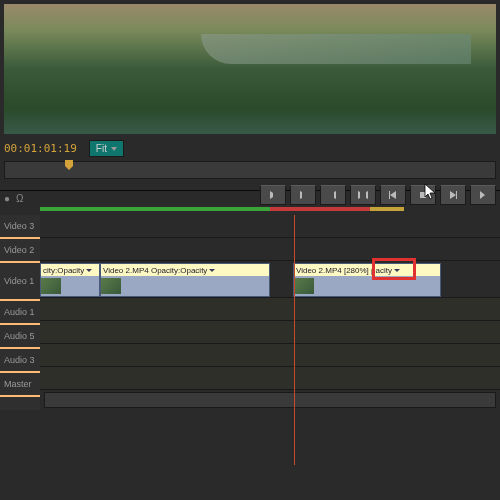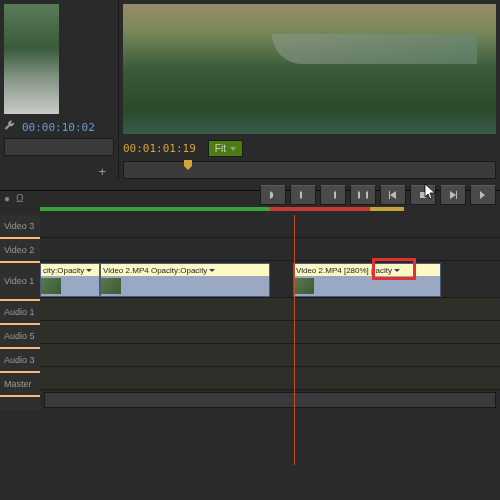--- a/index.html
+++ b/index.html
@@ -71,21 +71,21 @@
     font-size: 11px;
     font-family: monospace;
   }
   .program-bottom {
     display: flex;
     align-items: center;
     gap: 12px;
     margin-top: 6px;
   }
   .fit-dropdown {
-    background: #4d7c0f;
+    background: #0f766e;
     border: 1px solid #1a1a1a;
     padding: 2px 6px;
     font-size: 10px;
     color: #ccc;
     display: flex;
     align-items: center;
     gap: 4px;
   }
   .dropdown-arrow {
     width: 0; height: 0;
@@ -289,35 +289,20 @@
     height: 14px;
     background: #3a3a3a;
     border: 1px solid #1a1a1a;
     margin: 2px 4px;
   }
 </style>
 </head>
 <body>
 
 <div class="top-area">
-  <div class="source-panel">
-    <div class="source-monitor"></div>
-    <div class="source-controls">
-      <span class="wrench-icon">
-        <svg width="12" height="12" viewBox="0 0 16 16">
-            <path d="M13 3l-2 2-2-2 2-2c-2-1-4 0-5 2-1 1 0 3 0 3L1 11l2 2 5-5s2 1 3 0c2-1 3-3 2-5z"></path>
-          </svg>
-      </span>
-      <span class="timecode-src">00:00:10:02</span>
-    </div>
-    <div class="mini-timeline"></div>
-    <div class="plus-area">
-      <span style="color:#999;font-size:13px;">+</span>
-    </div>
-  </div>
 
   <div class="program-panel">
     <div class="program-monitor"></div>
     <div class="program-bottom">
       <span class="timecode-prg">00:01:01:19</span>
       <div class="fit-dropdown">
         <span>Fit</span>
         <span class="dropdown-arrow"></span>
       </div>
     </div>

